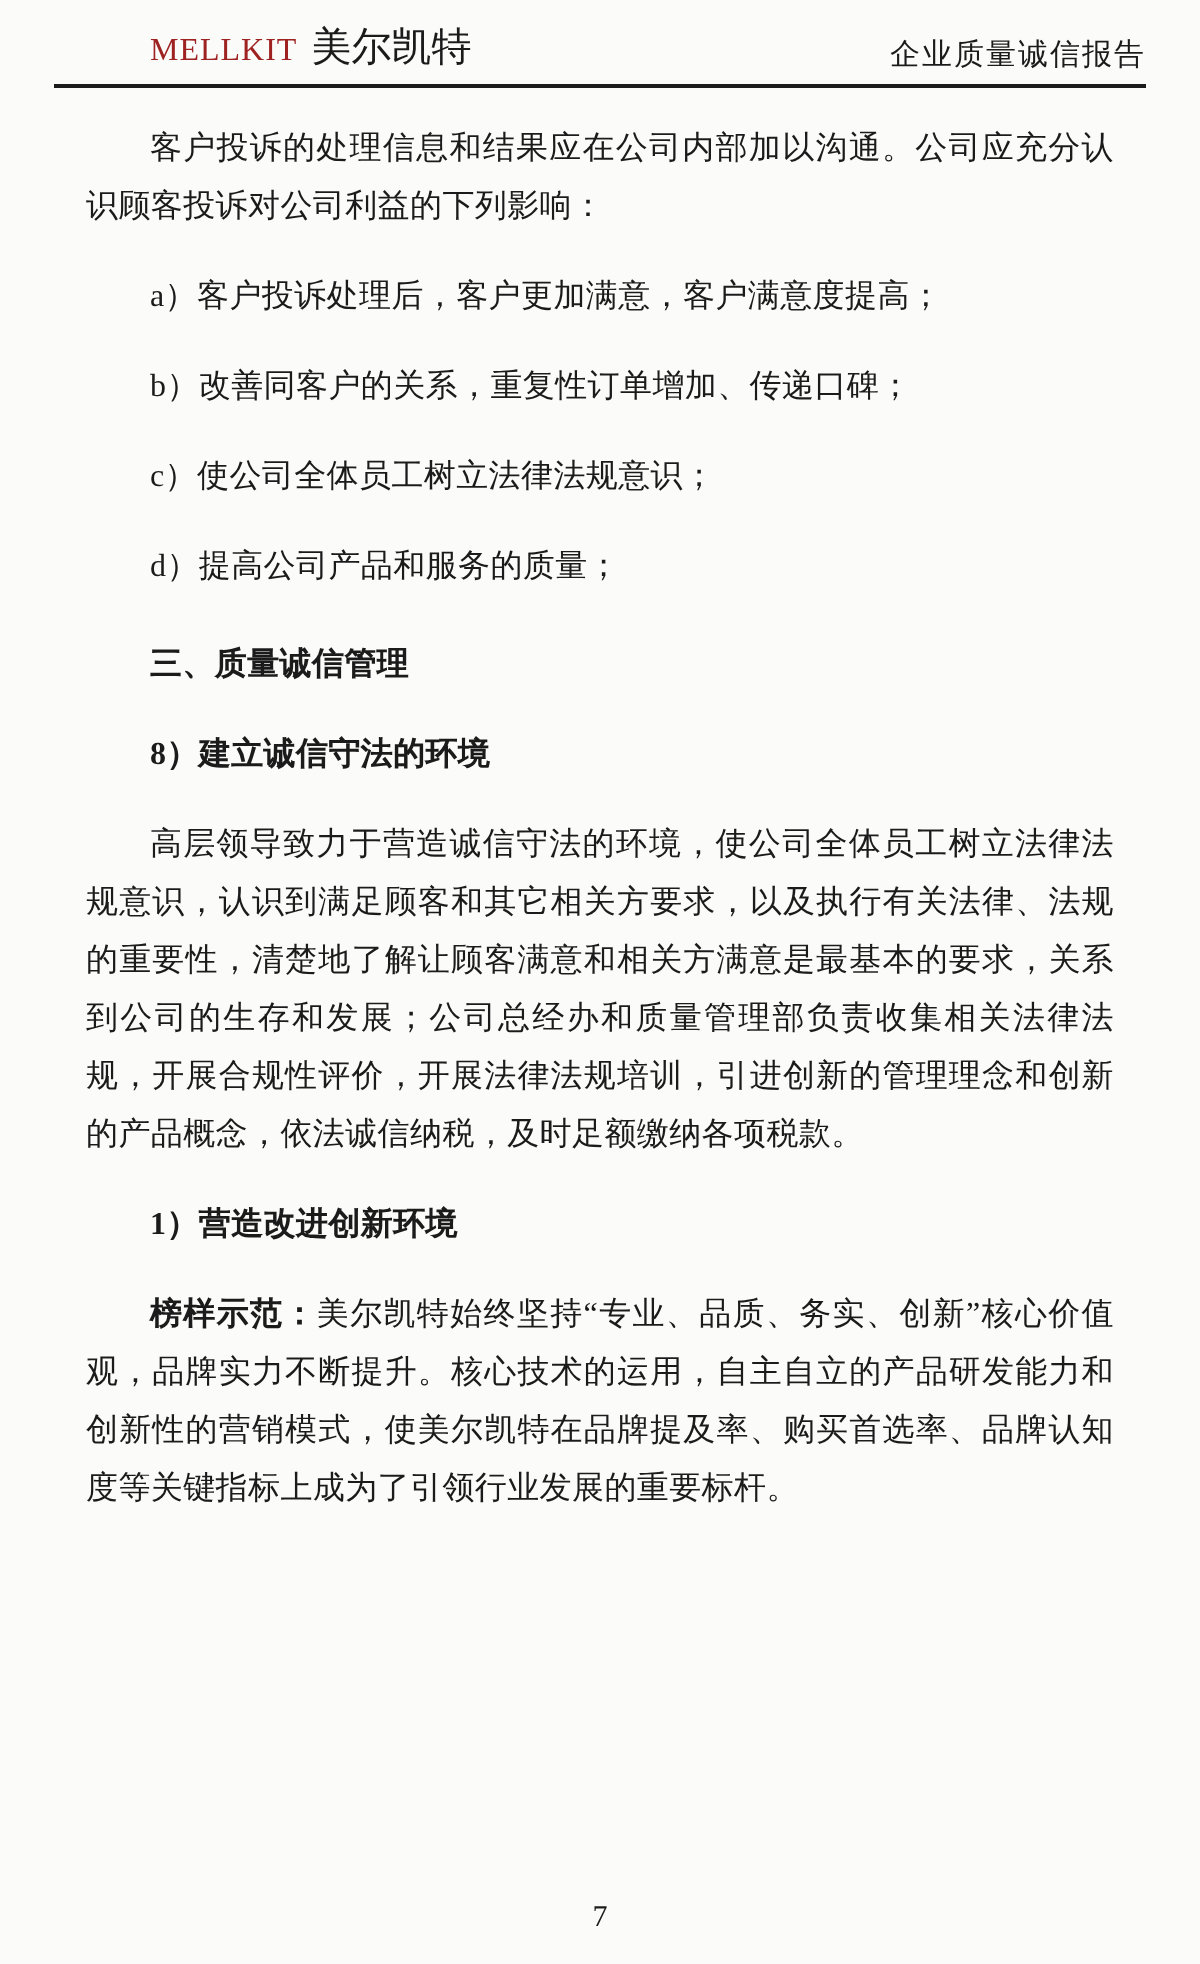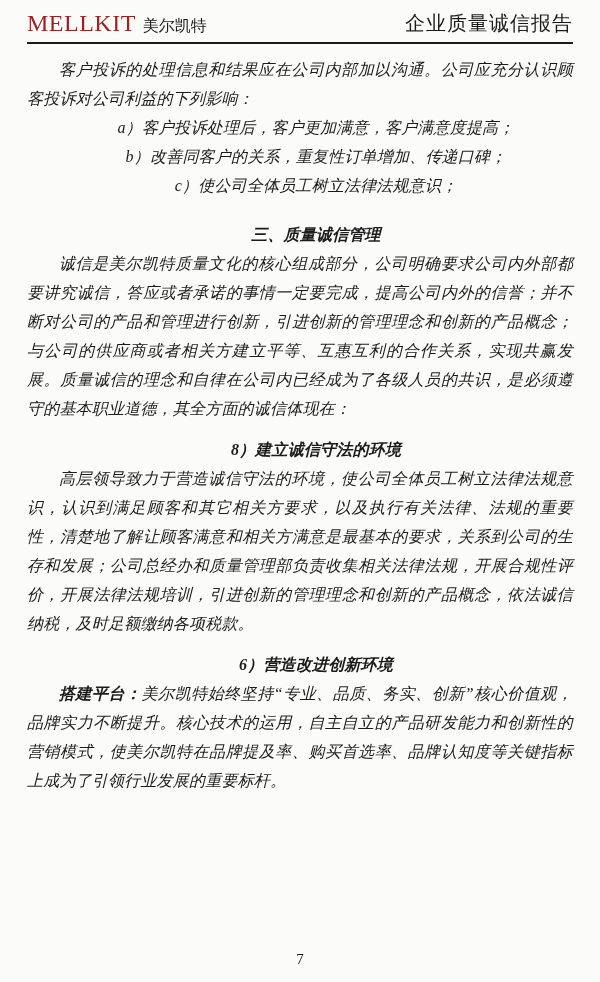--- a/index.html
+++ b/index.html
@@ -26,45 +26,45 @@
     padding-bottom: 5px;
     border-bottom: 2px solid #1c1c1c;
   }
   .brand {
     display: flex;
     align-items: baseline;
     gap: 7px;
     white-space: nowrap;
   }
   .brand-en {
-    font-size: 24px;
+    font-size: 16px;
     letter-spacing: 0.5px;
     font-weight: normal;
+    margin-left: 48px;
   }
   .brand-cn {
-    font-size: 16px;
+    font-size: 20px;
   }
   .report-title {
-    font-size: 20px;
+    font-size: 15px;
     letter-spacing: 1px;
   }
   .body-text {
     margin-top: 11px;
   }
   .body-text p {
-    margin: 0;
+    margin: 16px;
     font-size: 16px;
     line-height: 29px;
     text-align: justify;
     text-indent: 2em;
     letter-spacing: 0.2px;
-    font-style: italic;
   }
   .body-text p.no-wrap-justify {
-    text-align: center;
+    text-align: left;
   }
   .heading-section {
     margin-top: 20px !important;
     font-weight: bold;
   }
   .heading-sub {
     font-weight: bold;
   }
   .heading-numbered {
     margin-top: 12px !important;
@@ -95,32 +95,32 @@
     <div class="report-title">企业质量诚信报告</div>
   </div>
 
   <div class="body-text">
 
     <p>客户投诉的处理信息和结果应在公司内部加以沟通。公司应充分认识顾客投诉对公司利益的下列影响：</p>
 
     <p class="no-wrap-justify">a）客户投诉处理后，客户更加满意，客户满意度提高；</p>
     <p class="no-wrap-justify">b）改善同客户的关系，重复性订单增加、传递口碑；</p>
     <p class="no-wrap-justify">c）使公司全体员工树立法律法规意识；</p>
+    <p class="no-wrap-justify">d）提高公司产品和服务的质量；</p>
 
 
     <p class="heading-section no-wrap-justify">三、质量诚信管理</p>
 
-    <p>诚信是美尔凯特质量文化的核心组成部分，公司明确要求公司内外部都要讲究诚信，答应或者承诺的事情一定要完成，提高公司内外的信誉；并不断对公司的产品和管理进行创新，引进创新的管理理念和创新的产品概念；与公司的供应商或者相关方建立平等、互惠互利的合作关系，实现共赢发展。质量诚信的理念和自律在公司内已经成为了各级人员的共识，是必须遵守的基本职业道德，其全方面的诚信体现在：</p>
 
     <p class="heading-numbered no-wrap-justify">8）建立诚信守法的环境</p>
 
     <p>高层领导致力于营造诚信守法的环境，使公司全体员工树立法律法规意识，认识到满足顾客和其它相关方要求，以及执行有关法律、法规的重要性，清楚地了解让顾客满意和相关方满意是最基本的要求，关系到公司的生存和发展；公司总经办和质量管理部负责收集相关法律法规，开展合规性评价，开展法律法规培训，引进创新的管理理念和创新的产品概念，依法诚信纳税，及时足额缴纳各项税款。</p>
 
-    <p class="heading-numbered no-wrap-justify">6）营造改进创新环境</p>
+    <p class="heading-numbered no-wrap-justify">1）营造改进创新环境</p>
 
 
-    <p><span class="lead-bold">搭建平台：</span><span>美尔凯特始终坚持“专业、品质、务实、创新”核心价值观，品牌实力不断提升。核心技术的运用，自主自立的产品研发能力和创新性的营销模式，使美尔凯特在品牌提及率、购买首选率、品牌认知度等关键指标上成为了引领行业发展的重要标杆。</span></p>
+    <p><span class="lead-bold">榜样示范：</span><span>美尔凯特始终坚持“专业、品质、务实、创新”核心价值观，品牌实力不断提升。核心技术的运用，自主自立的产品研发能力和创新性的营销模式，使美尔凯特在品牌提及率、购买首选率、品牌认知度等关键指标上成为了引领行业发展的重要标杆。</span></p>
 
   </div>
 
   <div class="page-footer">7</div>
 
 </div>
 
 </body></html>

